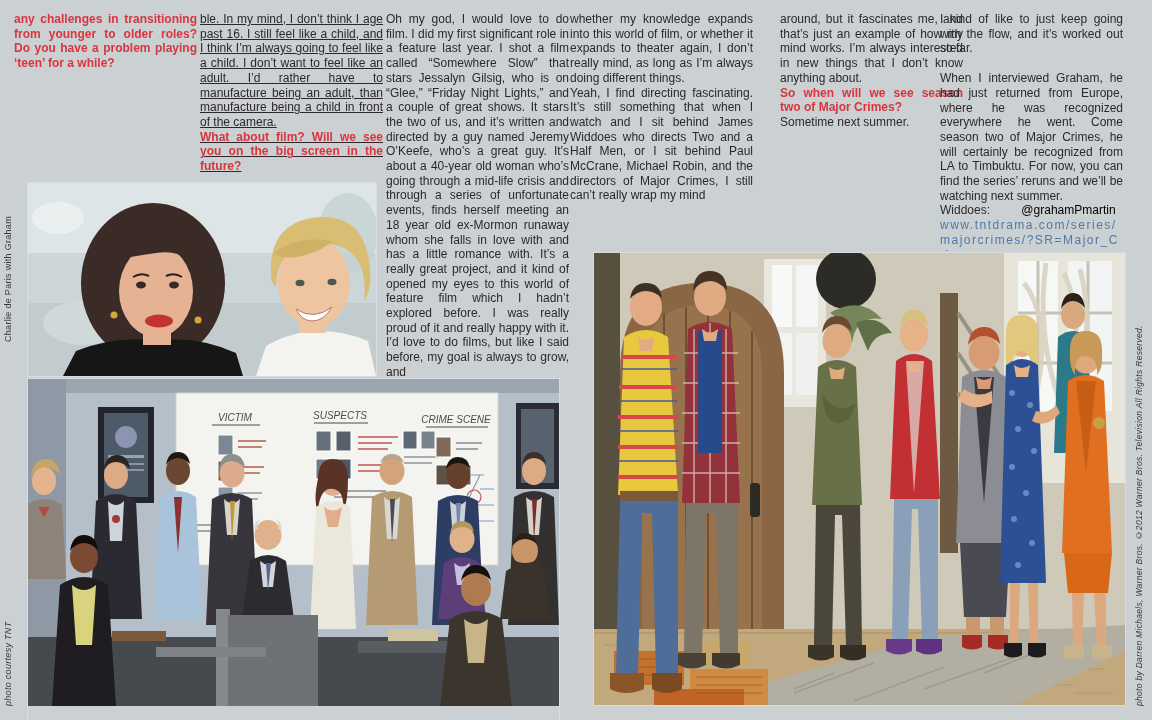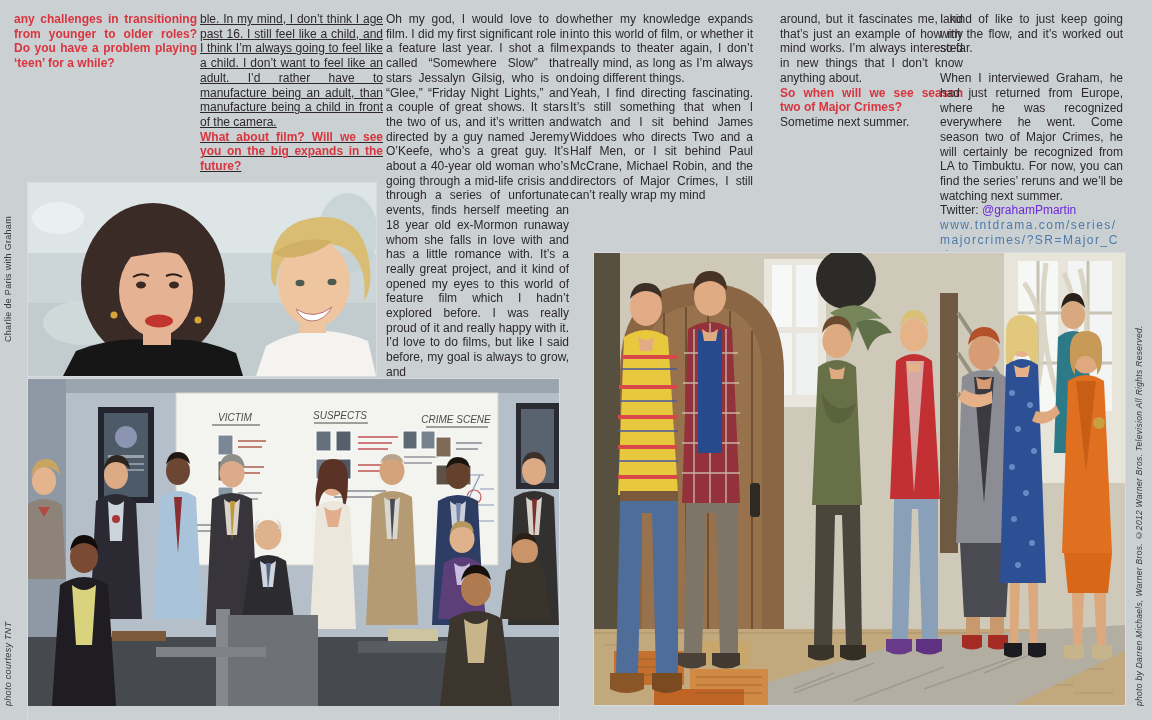--- a/index.html
+++ b/index.html
@@ -11,21 +11,21 @@
   .col{
     position:absolute; top:12px; width:183px;
     font-size:12px; line-height:14.7px; text-align:justify;
     color:#2d282a; overflow:hidden;
     -webkit-hyphens:auto; hyphens:auto;
   }
   .col p{margin:0;}
   .col p.q{color:#d9353e; font-weight:bold;}
   .gap{margin-top:15px !important;}
   .linkline{color:#2d282a;}
-  .blue{color:#6d28d9; text-decoration:none; cursor:pointer;}
+  .blue{color:#000000; text-decoration:none; cursor:pointer;margin-left:28px;}
   .url{color:#4d7aa8; letter-spacing:1.5px; word-break:break-all; cursor:pointer;}
   .photo{position:absolute; overflow:hidden; box-shadow:0 0 0 1px rgba(255,255,255,.25);}
   .photo svg{display:block;}
   .vcap{
     position:absolute; writing-mode:vertical-rl; transform:rotate(180deg);
     font-size:9px; color:#38383a; letter-spacing:.3px; width:13px; overflow:hidden;
   }
   .vcap.center{text-align:center;}
   .vcap.it{font-style:italic;}
 </style>
@@ -33,42 +33,42 @@
 <body>
 
 <div id="spread">
 
   <div class="col" style="left:14px; height:170px;">
     <p class="q">any challenges in transitioning from younger to older roles? Do you have a problem playing ‘teen’ for a while?</p>
   </div>
 
   <div class="col" style="left:200px; height:170px;text-decoration:underline;">
     <p>ble. In my mind, I don’t think I age past 16. I still feel like a child, and I think I’m always going to feel like a child. I don’t want to feel like an adult. I’d rather have to manufacture being an adult, than manufacture being a child in front of the camera.</p>
-    <p class="q">What about film? Will we see you on the big expands in the future?</p>
+    <p class="q">What about film? Will we see you on the big screen in the future?</p>
   </div>
 
   <div class="col" style="left:386px; height:364px;">
     <p>Oh my god, I would love to do film. I did my first significant role in a feature last year. I shot a film called “Somewhere Slow” that stars Jessalyn Gilsig, who is on “Glee,” “Friday Night Lights,” and a couple of great shows. It stars the two of us, and it’s written and directed by a guy named Jeremy O’Keefe, who’s a great guy. It’s about a 40-year old woman who’s going through a mid-life crisis and through a series of unfortunate events, finds herself meeting an 18 year old ex-Mormon runaway whom she falls in love with and has a little romance with. It’s a really great project, and it kind of opened my eyes to this world of feature film which I hadn’t explored before. I was really proud of it and really happy with it. I’d love to do films, but like I said before, my goal is always to grow, and</p>
   </div>
 
   <div class="col" style="left:570px; height:240px;">
     <p>whether my knowledge expands into this world of film, or whether it expands to theater again, I don’t really mind, as long as I’m always doing different things.</p>
     <p>Yeah, I find directing fascinating. It’s still something that when I watch and I sit behind James Widdoes who directs Two and a Half Men, or I sit behind Paul McCrane, Michael Robin, and the directors of Major Crimes, I still can’t really wrap my mind</p>
   </div>
 
   <div class="col" style="left:780px; height:240px;">
     <p>around, but it fascinates me, and that’s just an example of how my mind works. I’m always interested in new things that I don’t know anything about.</p>
     <p class="q">So when will we see season two of Major Crimes?</p>
     <p>Sometime next summer.</p>
   </div>
 
   <div class="col" style="left:940px; height:240px;">
     <p>I kind of like to just keep going with the flow, and it’s worked out so far.</p>
     <p class="gap">When I interviewed Graham, he had just returned from Europe, where he was recognized everywhere he went. Come season two of Major Crimes, he will certainly be recognized from LA to Timbuktu. For now, you can find the series’ reruns and we’ll be watching next summer.</p>
-    <p class="linkline"><span>Twitter: </span><a class="blue">@grahamPmartin</a></p>
+    <p class="linkline"><span>Widdoes: </span><a class="blue">@grahamPmartin</a></p>
     <p class="url" style="text-align:left;">www.tntdrama.com/series/majorcrimes/?SR=Major_Crimes</p>
   </div>
 
   <div class="photo" style="left:28px; top:183px; width:348px; height:193px;">
     <svg width="348" height="193" viewBox="0 0 348 193">
       <rect width="348" height="193" fill="#ccd6d8"></rect>
       <rect width="348" height="70" fill="#dde5e6"></rect>
       <ellipse cx="30" cy="35" rx="26" ry="16" fill="#eef2f2" opacity=".8"></ellipse>
       <ellipse cx="320" cy="50" rx="30" ry="40" fill="#c2cfd2" opacity=".7"></ellipse>
       <rect x="0" y="120" width="348" height="73" fill="#c2ccce"></rect>

